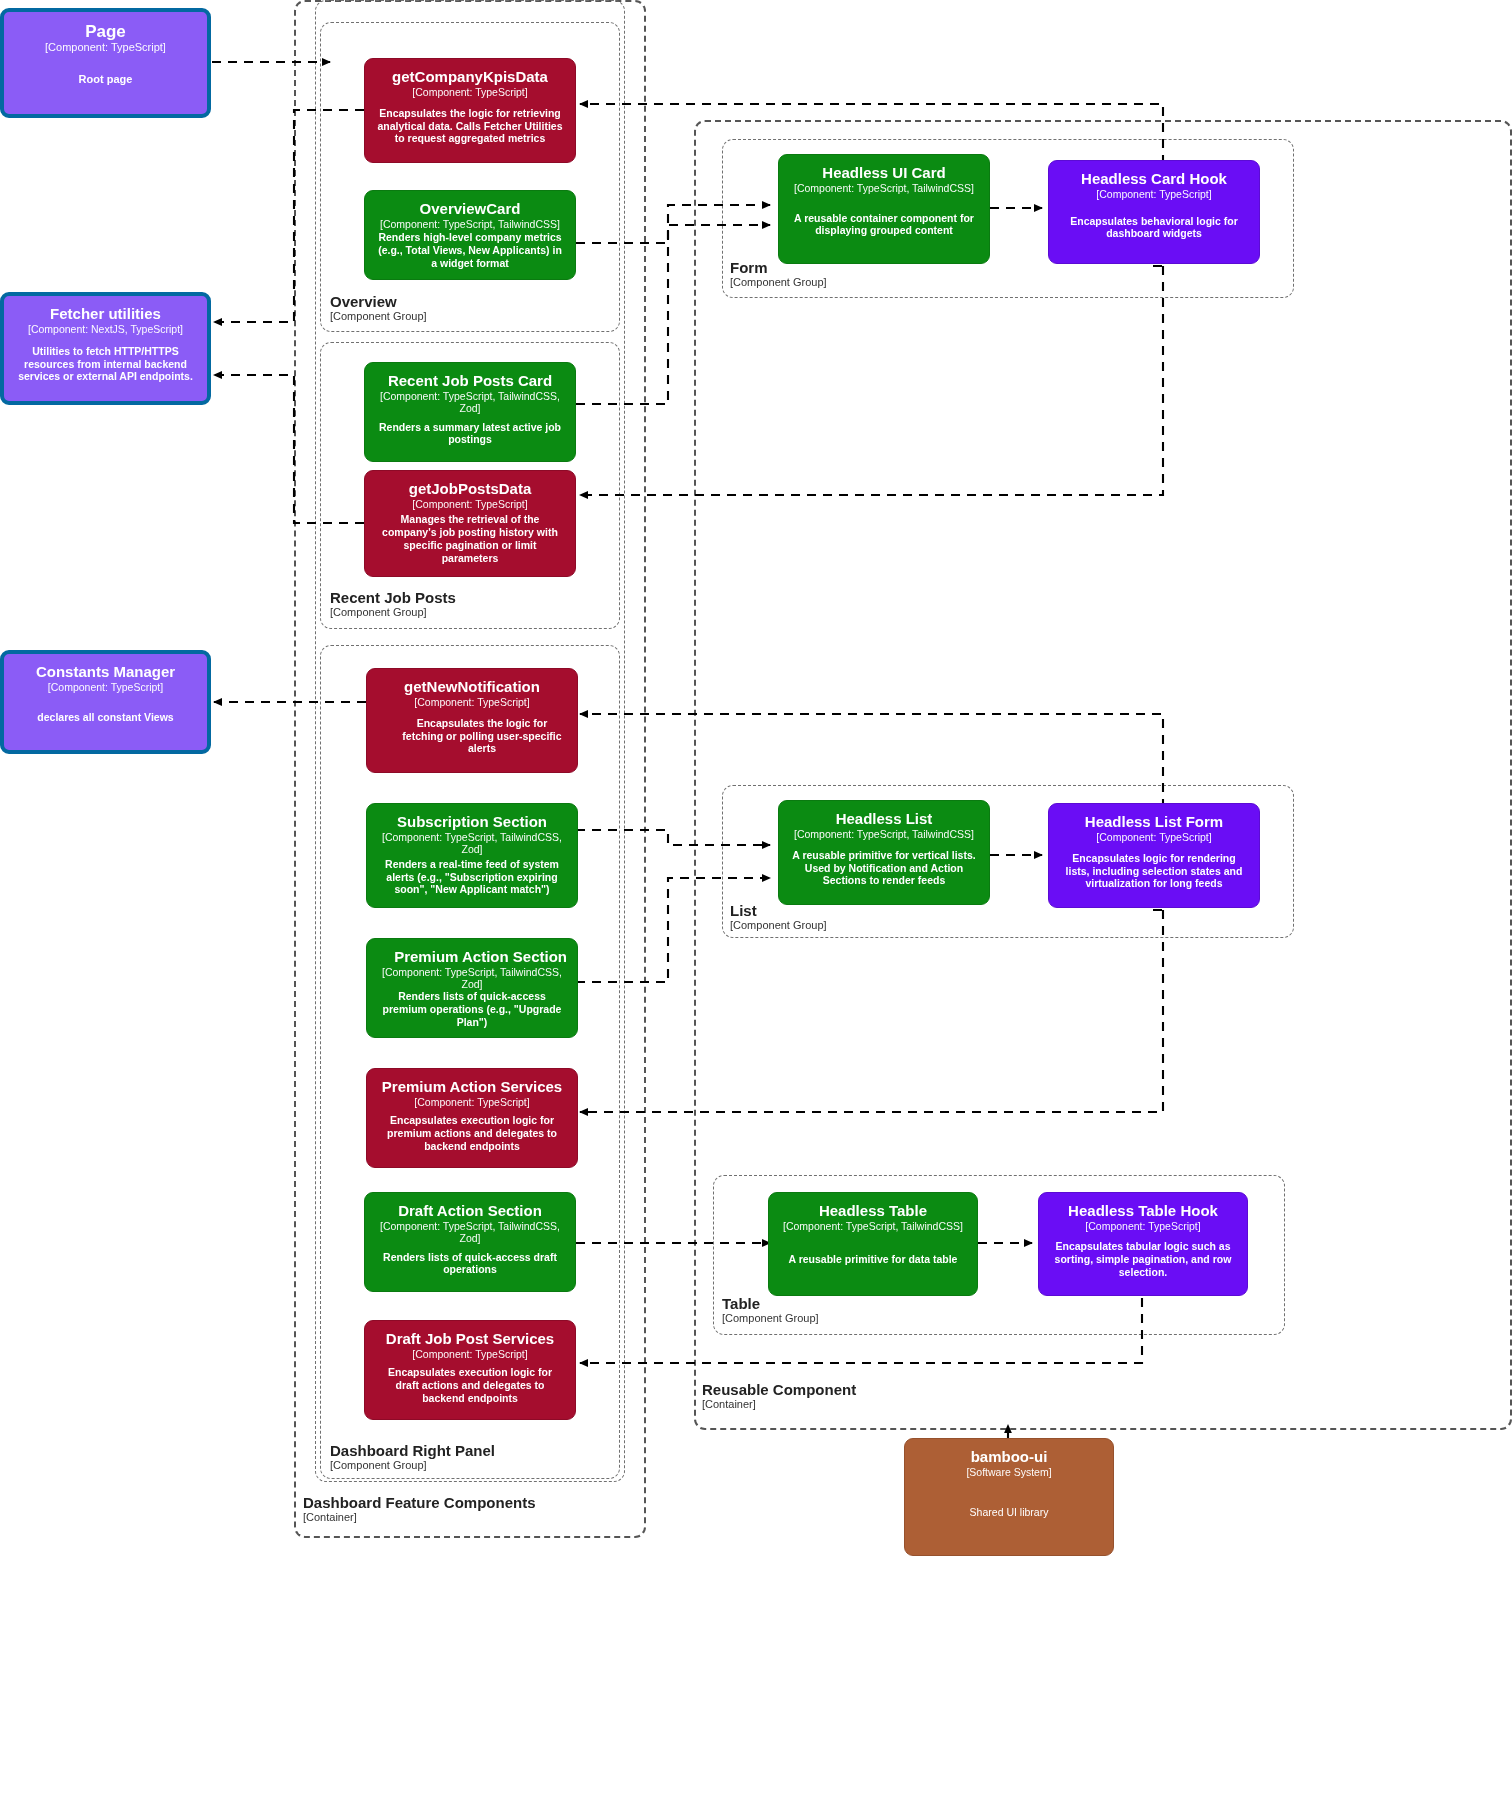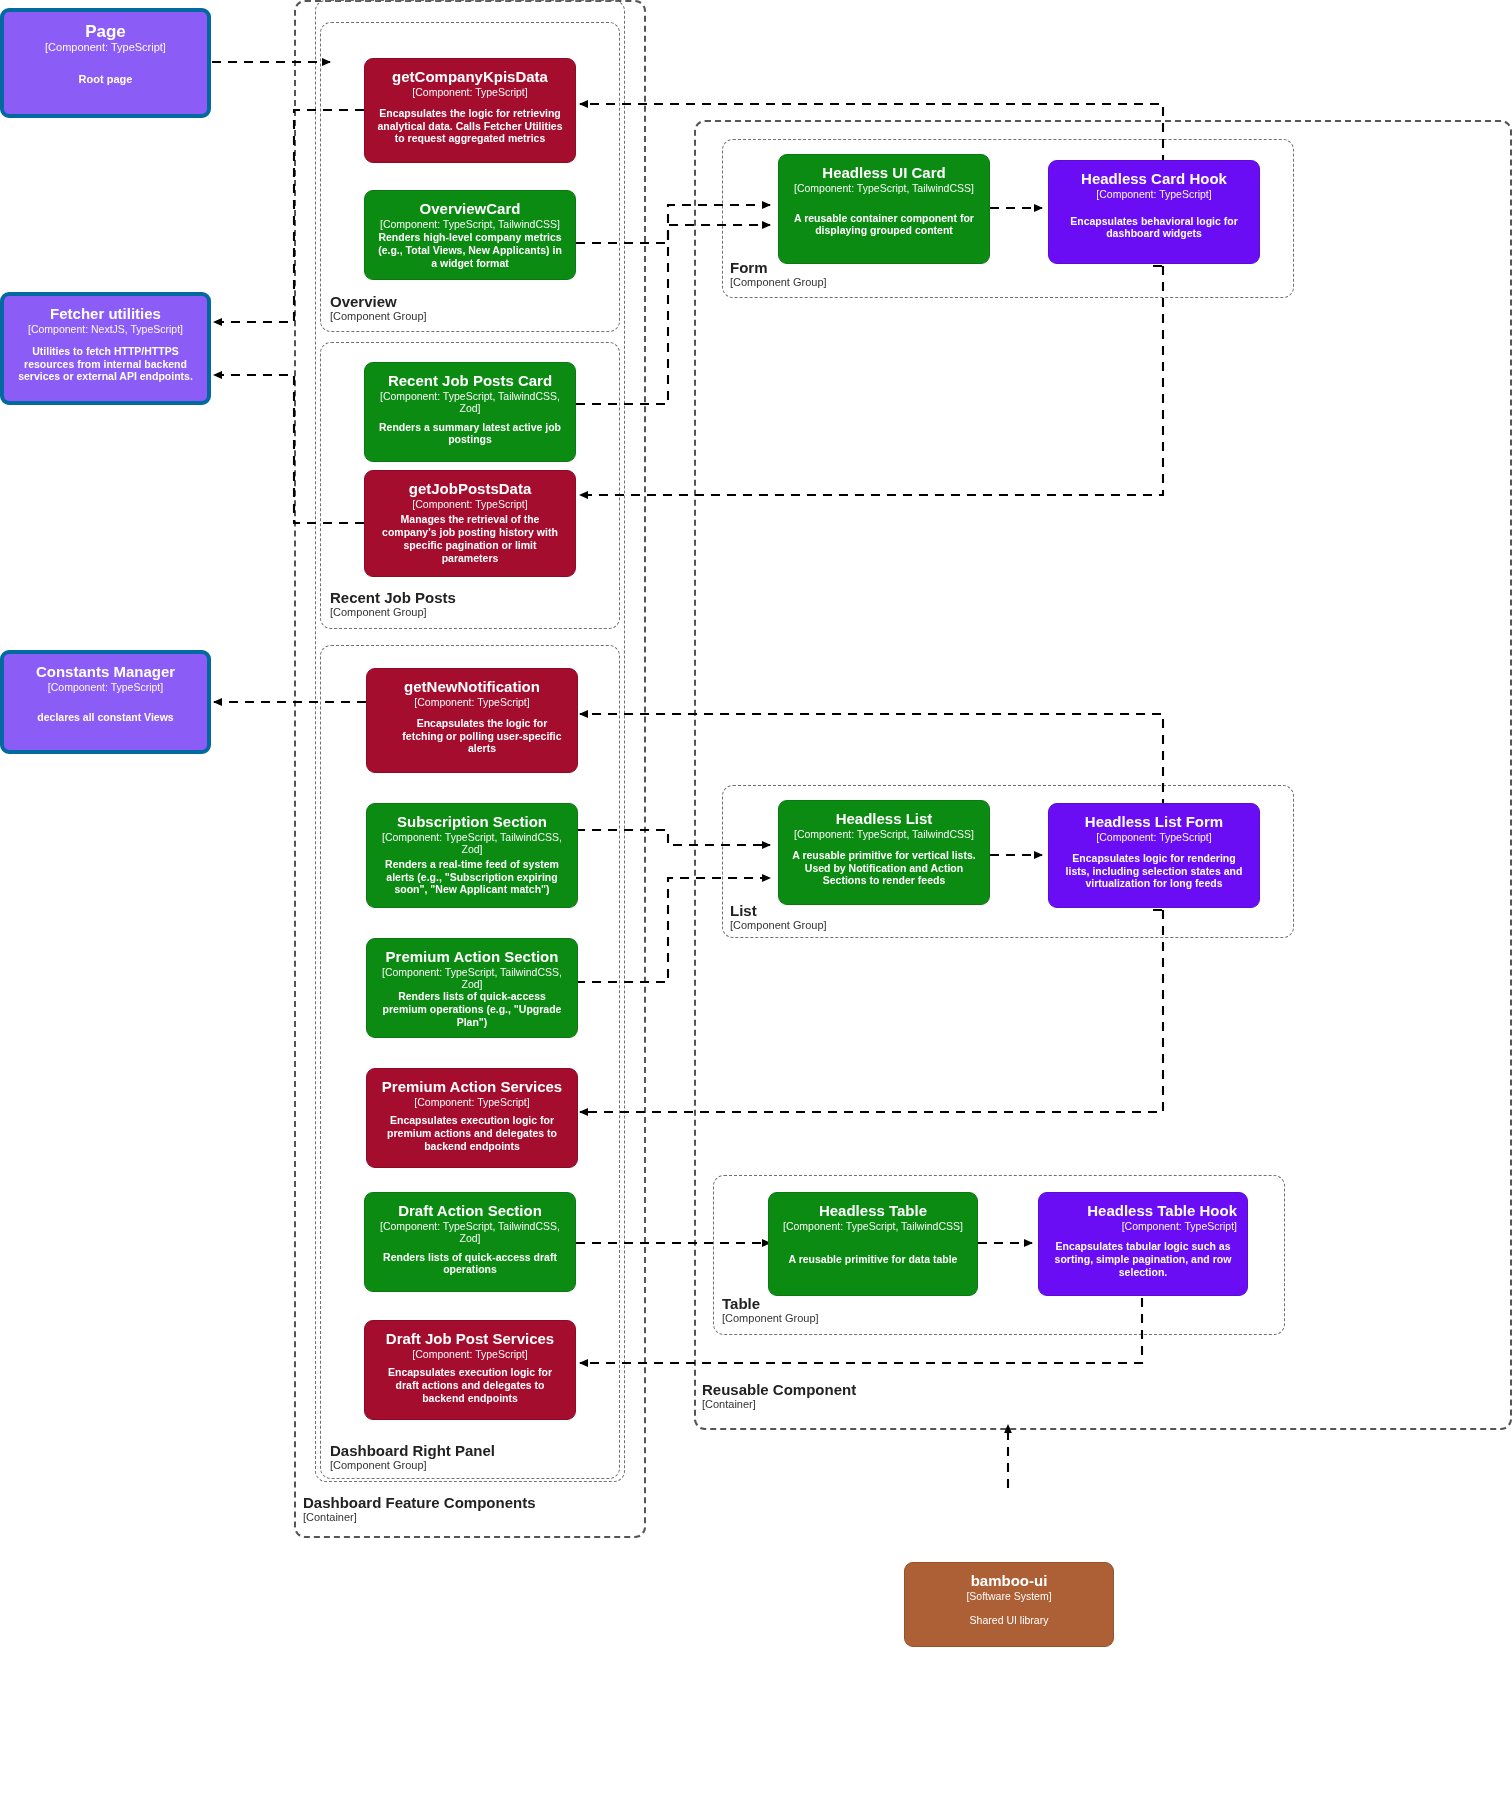--- a/index.html
+++ b/index.html
@@ -173,21 +173,21 @@
     <div class="tech" style="font-size:10.5px;">[Component: TypeScript]</div>
     <div class="desc" style="font-size:10.5px;margin-left:20px;">Encapsulates the logic for fetching or polling user-specific alerts</div>
   </div>
 
   <div class="node green" style="left:366px;top:803px;width:212px;height:105px;">
     <div class="ttl" style="font-size:15px;">Subscription Section</div>
     <div class="tech" style="font-size:10.5px;">[Component: TypeScript, TailwindCSS, Zod]</div>
     <div class="desc" style="font-size:10.5px;">Renders a real-time feed of system alerts (e.g., "Subscription expiring soon", "New Applicant match")</div>
   </div>
 
-  <div class="node green" style="left:366px;top:938px;width:212px;height:100px;">
+  <div class="node green" style="left:366px;top:938px;width:212px;height:100px;align-items:flex-end;">
     <div class="ttl" style="font-size:15px;">Premium Action Section</div>
     <div class="tech" style="font-size:10.5px;">[Component: TypeScript, TailwindCSS, Zod]</div>
     <div class="desc" style="font-size:10.5px;">Renders lists of quick-access premium operations (e.g., "Upgrade Plan")</div>
   </div>
 
   <div class="node red" style="left:366px;top:1068px;width:212px;height:100px;">
     <div class="ttl" style="font-size:15px;">Premium Action Services</div>
     <div class="tech" style="font-size:10.5px;">[Component: TypeScript]</div>
     <div class="desc" style="font-size:10.5px;">Encapsulates execution logic for premium actions and delegates to backend endpoints</div>
   </div>
@@ -227,25 +227,25 @@
     <div class="tech" style="font-size:10.5px;">[Component: TypeScript]</div>
     <div class="desc" style="font-size:10.5px;">Encapsulates logic for rendering lists, including selection states and virtualization for long feeds</div>
   </div>
 
   <div class="node green" style="left:768px;top:1192px;width:210px;height:104px;">
     <div class="ttl" style="font-size:15px;">Headless Table</div>
     <div class="tech" style="font-size:10.5px;">[Component: TypeScript, TailwindCSS]</div>
     <div class="desc" style="font-size:10.5px;">A reusable primitive for data table</div>
   </div>
 
-  <div class="node purple" style="left:1038px;top:1192px;width:210px;height:104px;align-items:flex-end;">
+  <div class="node purple" style="left:1038px;top:1192px;width:210px;height:104px;">
     <div class="ttl" style="font-size:15px;">Headless Table Hook</div>
     <div class="tech" style="font-size:10.5px;">[Component: TypeScript]</div>
     <div class="desc" style="font-size:10.5px;">Encapsulates tabular logic such as sorting, simple pagination, and row selection.</div>
   </div>
 
-  <div class="node brown" style="left:904px;top:1562px;width:210px;height:85px;">
+  <div class="node brown" style="left:904px;top:1438px;width:210px;height:118px;">
     <div class="ttl" style="font-size:15px;">bamboo-ui</div>
     <div class="tech" style="font-size:10.5px;">[Software System]</div>
     <div class="desc" style="font-size:10.5px;font-weight:normal;">Shared UI library</div>
   </div>
 
 </div>
 
 </body></html>

